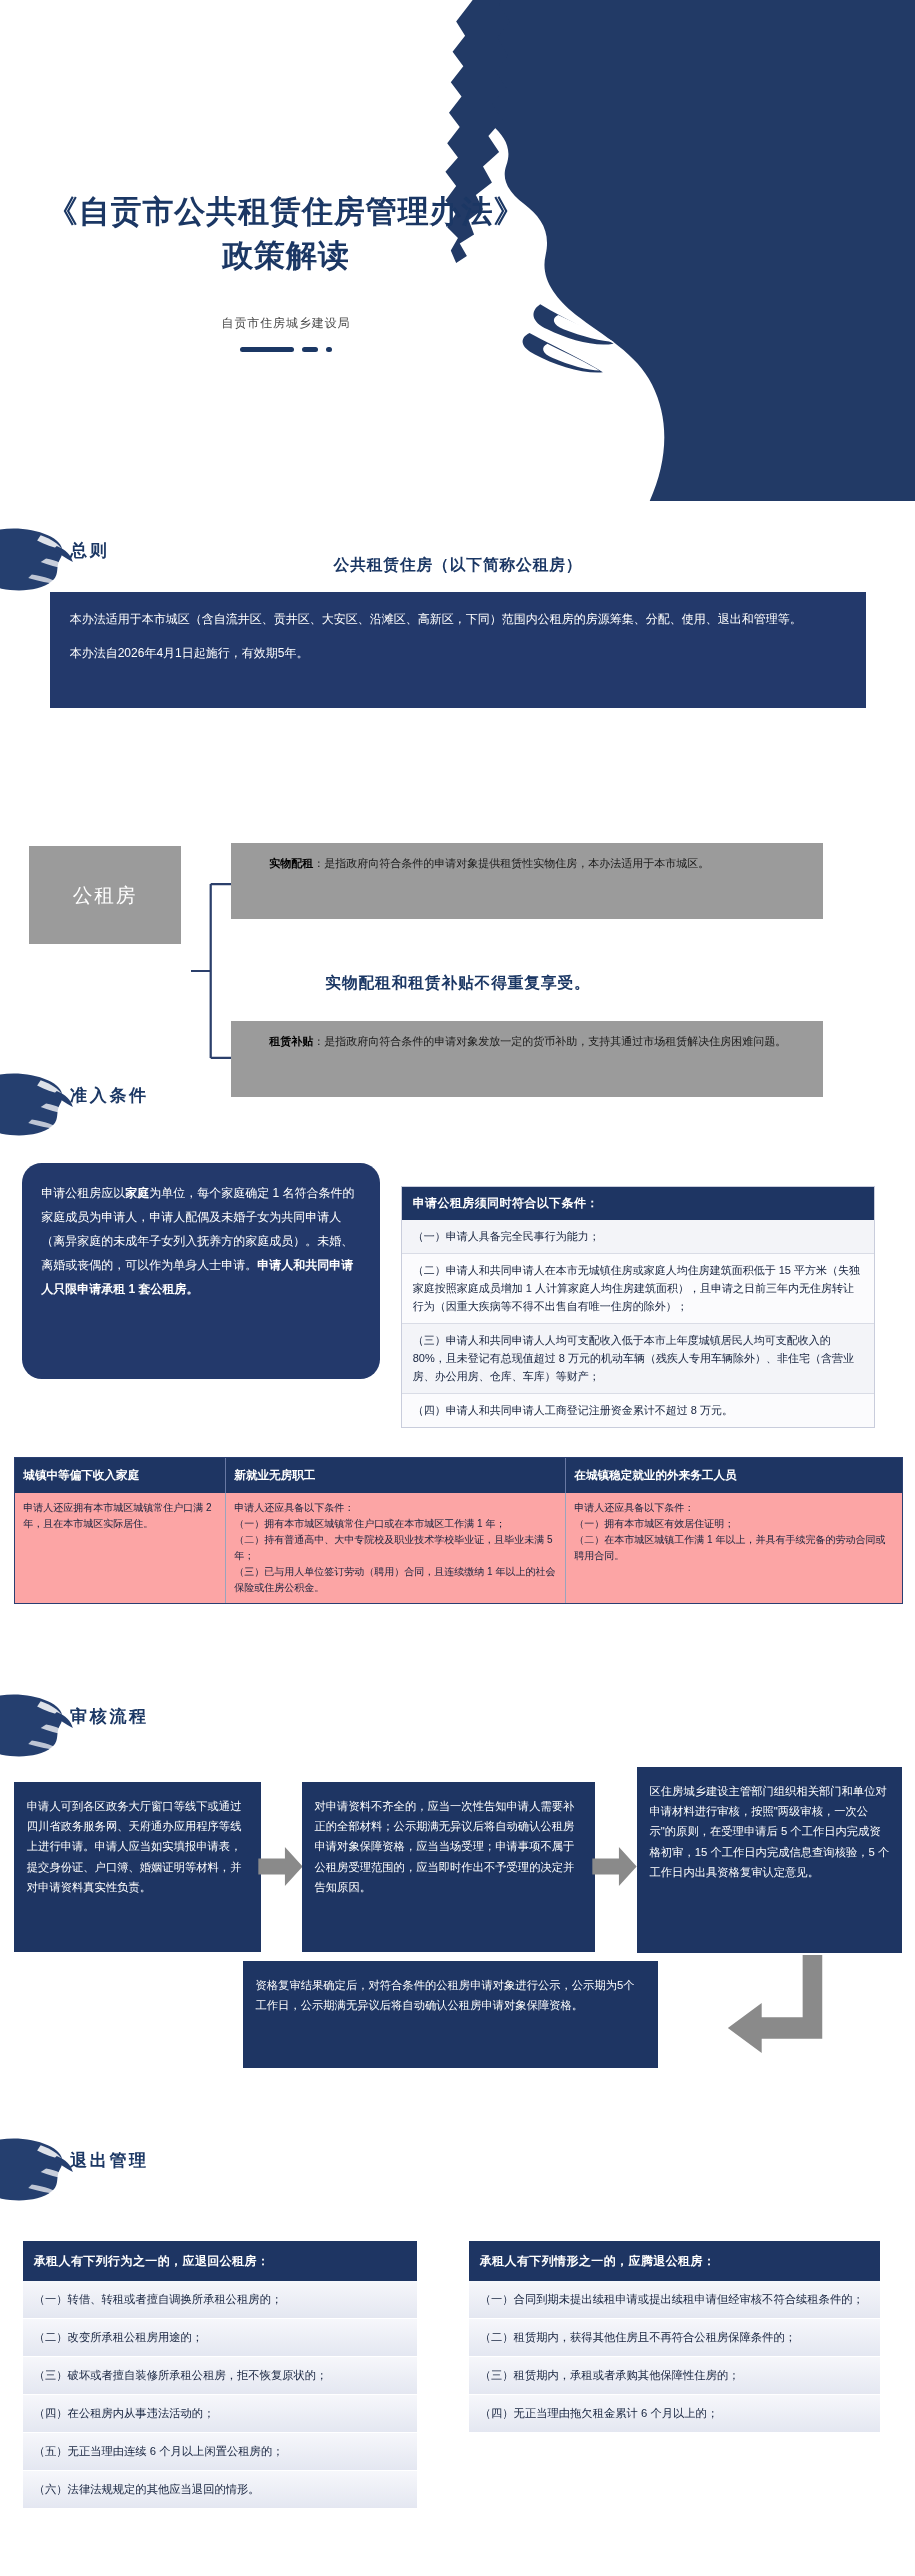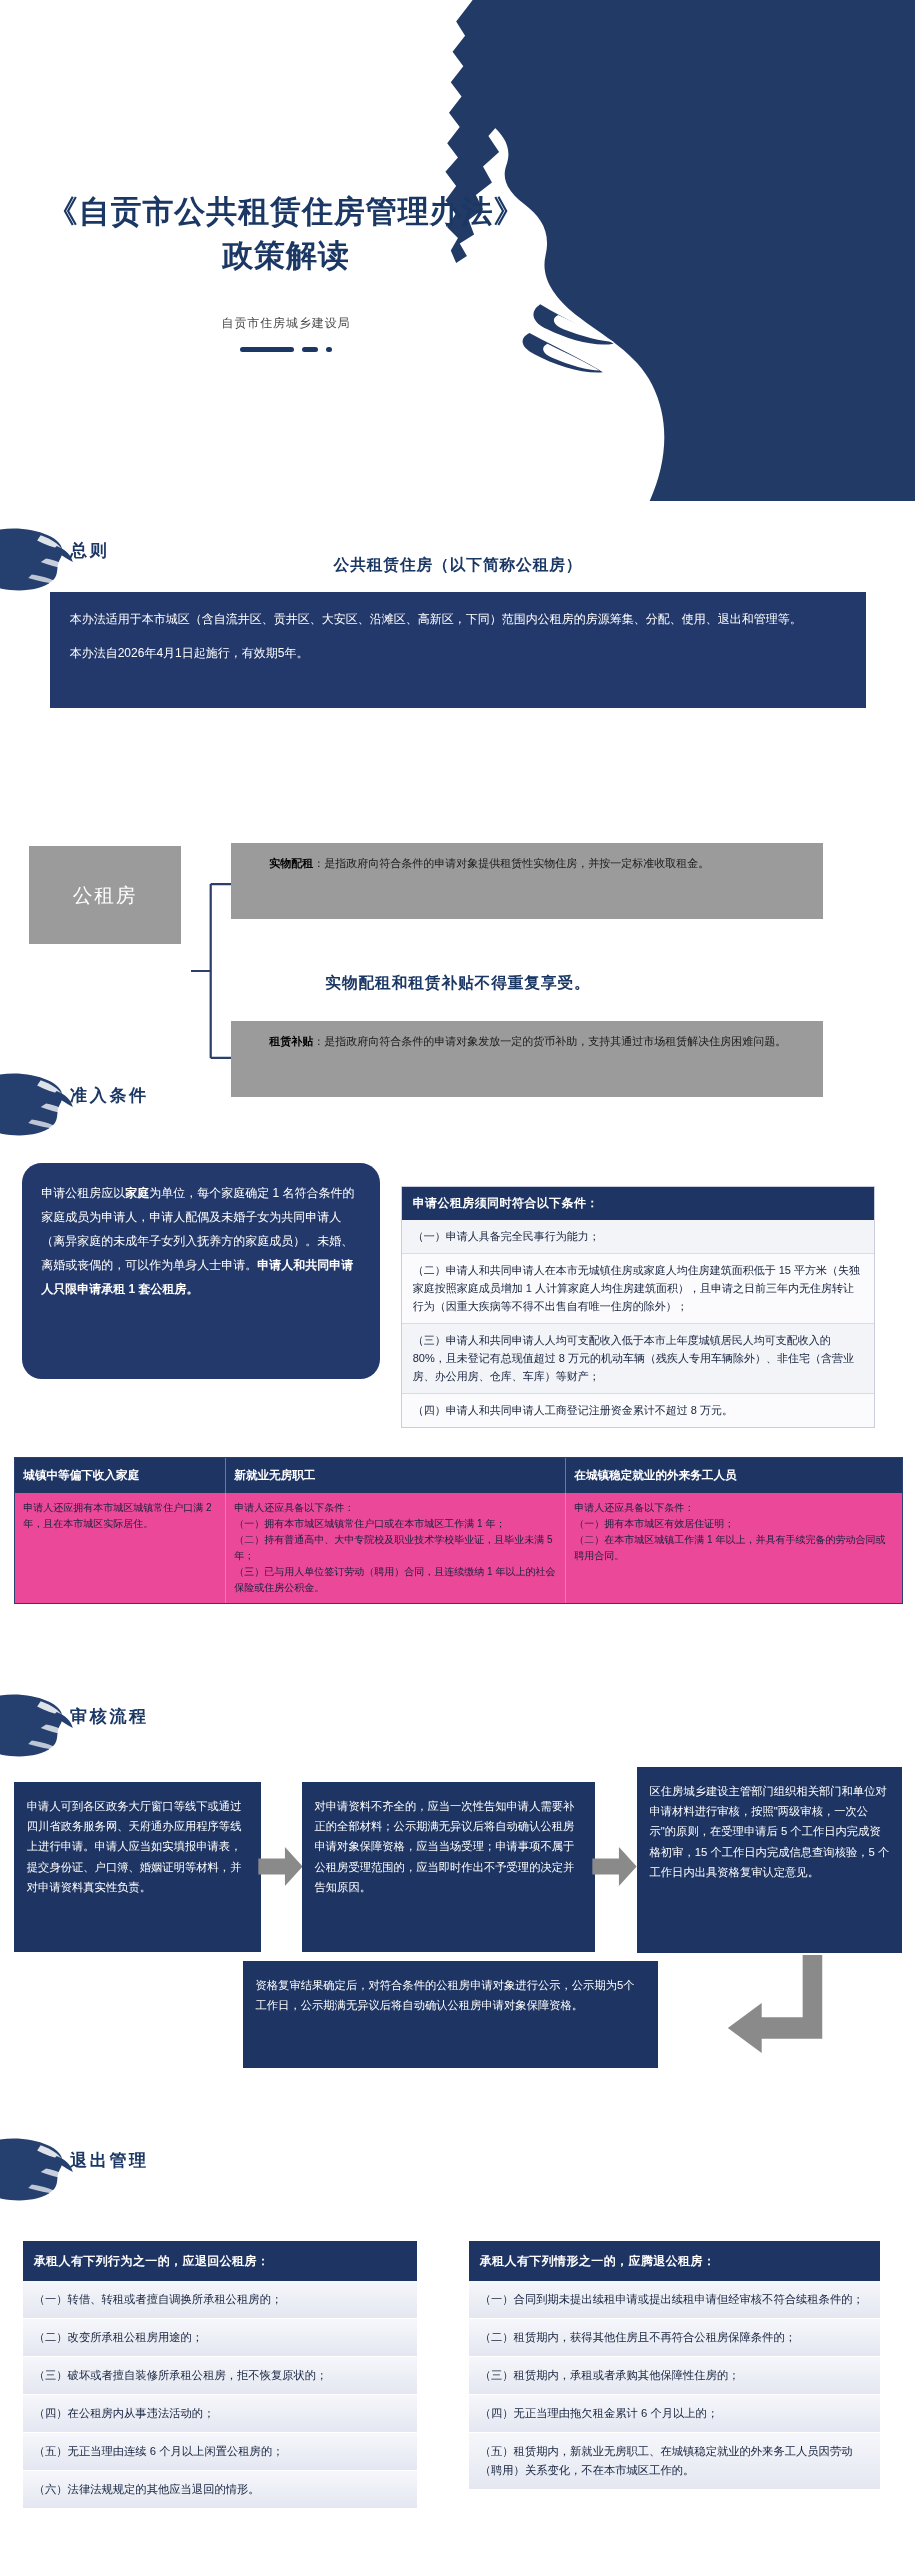--- a/index.html
+++ b/index.html
@@ -83,21 +83,21 @@
   #jr-right { left:401px; top:1186px; width:474px; border:0.9px solid #c9cddc; }
 
   
   #tri-table { position:absolute; left:14.3px; top:1457px; width:889px;
                border:0.9px solid #2a3f72; }
   #tri-table .thead { display:flex; background:#1e3563; }
   #tri-table .th {
     color:#fff; font-size:11.6px; font-weight:bold; padding:9.8px 8px;
     border-right:0.9px solid #6878a3;
   }
-  #tri-table .tbody { display:flex; background:#ec4899; }
+  #tri-table .tbody { display:flex; background:#fca5a5; }
   #tri-table .td {
     font-size:10px; line-height:1.6; color:#15213c; padding:7.2px 8px;
     border-right:0.9px solid #9aa3bd;
   }
   .col-a { width:211px; } .col-b { width:340px; } .col-c { width:336px; }
   #tri-table .th:last-child, #tri-table .td:last-child { border-right:none; }
 
   
   .flow-box { position:absolute; background:#1e3563; color:#fff;
               font-size:11.3px; line-height:1.78; padding:14.3px 12.5px; }
@@ -182,21 +182,21 @@
 </div>
 
 <div class="grey-box" id="gzf-label">公租房</div>
 
 <svg class="connector" viewBox="0 0 48 250">
   <path d="M0,125 L22,125 M22,28 L22,222 M22,28 L48,28 M22,222 L48,222" stroke="#2b3f6b" stroke-width="2.5" fill="none"></path>
 </svg>
 
 <div class="grey-box" id="def1">
   <div class="def-txt">
-    <b>实物配租</b><span>：是指政府向符合条件的申请对象提供租赁性实物住房，并按一定标准收取租金。</span>
+    <b>实物配租</b><span>：是指政府向符合条件的申请对象提供租赁性实物住房，本办法适用于本市城区。</span>
   </div>
 </div>
 
 <div class="grey-box" id="def2">
   <div class="def-txt">
     <b>租赁补贴</b><span>：是指政府向符合条件的申请对象发放一定的货币补助，支持其通过市场租赁解决住房困难问题。</span>
   </div>
 </div>
 
 <div class="center-sub" style="top:973px;">实物配租和租赁补贴不得重复享受。</div>
@@ -292,15 +292,14 @@
   <div class="exit-item">（五）无正当理由连续 6 个月以上闲置公租房的；</div>
   <div class="exit-item">（六）法律法规规定的其他应当退回的情形。</div>
 </div>
 
 <div class="exit-col" id="exit-right">
   <div class="exit-head">承租人有下列情形之一的，应腾退公租房：</div>
   <div class="exit-item">（一）合同到期未提出续租申请或提出续租申请但经审核不符合续租条件的；</div>
   <div class="exit-item">（二）租赁期内，获得其他住房且不再符合公租房保障条件的；</div>
   <div class="exit-item">（三）租赁期内，承租或者承购其他保障性住房的；</div>
   <div class="exit-item">（四）无正当理由拖欠租金累计 6 个月以上的；</div>
-  <div class="exit-item">（五）租赁期内，新就业无房职工、在城镇稳定就业的外来务工人员因劳动（聘用）关系变化，不在本市城区工作的。</div>
 </div>
 
 
 </body></html>

